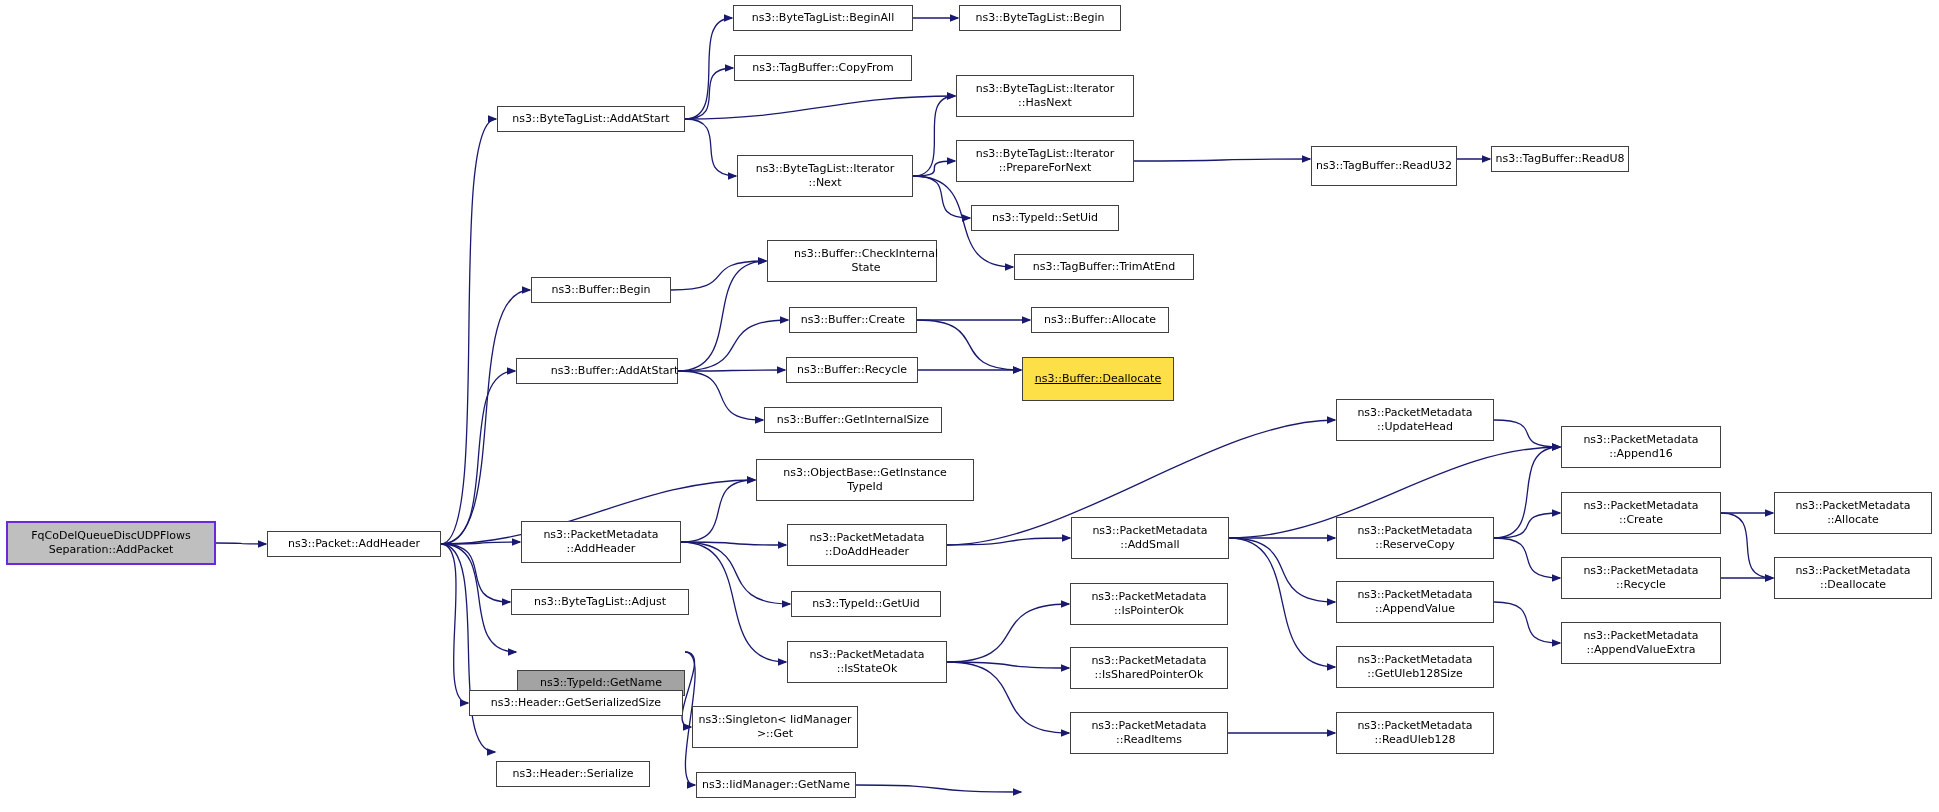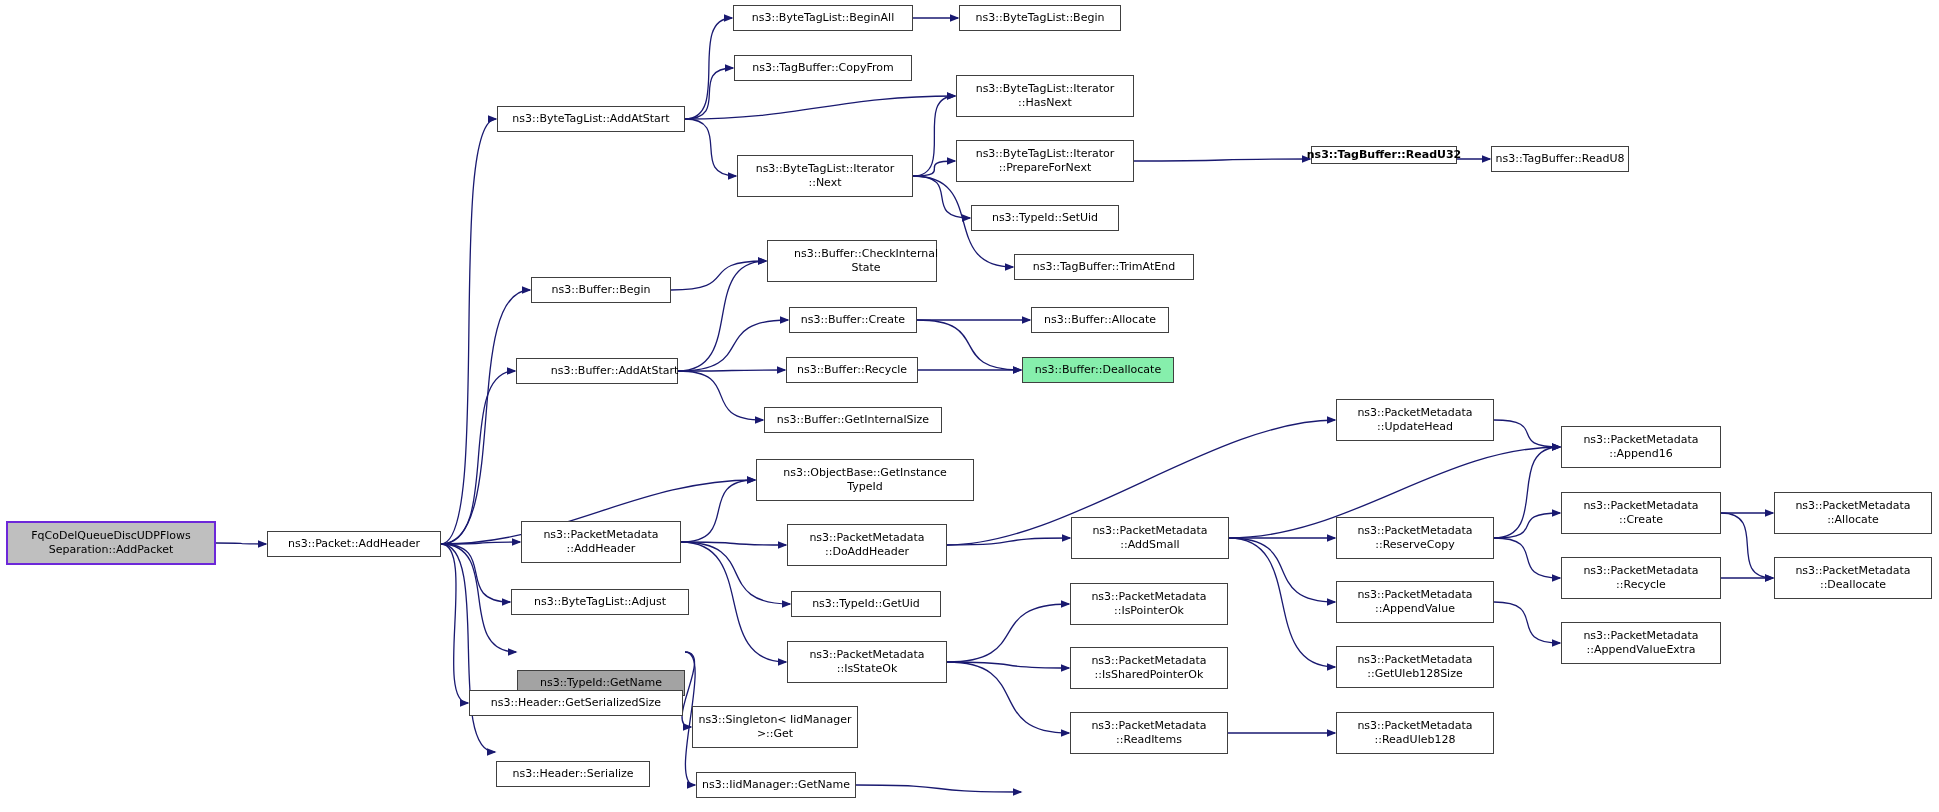--- a/index.html
+++ b/index.html
@@ -147,31 +147,31 @@
 &gt;::Get</div>
       <div class="node" style="left: 696px; top: 772px; width: 160px; height: 26px; background: rgb(255, 255, 255); border-color: rgb(64, 64, 64);">ns3::IidManager::GetName</div>
       <div class="node" style="left: 959px; top: 5px; width: 162px; height: 26px; background: rgb(255, 255, 255); border-color: rgb(64, 64, 64);">ns3::ByteTagList::Begin</div>
       <div class="node" style="left: 956px; top: 75px; width: 178px; height: 42px; background: rgb(255, 255, 255); border-color: rgb(64, 64, 64);">ns3::ByteTagList::Iterator
 ::HasNext</div>
       <div class="node" style="left: 956px; top: 140px; width: 178px; height: 42px; background: rgb(255, 255, 255); border-color: rgb(64, 64, 64);">ns3::ByteTagList::Iterator
 ::PrepareForNext</div>
       <div class="node" style="left: 971px; top: 205px; width: 148px; height: 26px; background: rgb(255, 255, 255); border-color: rgb(64, 64, 64);">ns3::TypeId::SetUid</div>
       <div class="node" style="left: 1014px; top: 254px; width: 180px; height: 26px; background: rgb(255, 255, 255); border-color: rgb(64, 64, 64);">ns3::TagBuffer::TrimAtEnd</div>
       <div class="node" style="left: 1031px; top: 307px; width: 138px; height: 26px; background: rgb(255, 255, 255); border-color: rgb(64, 64, 64);">ns3::Buffer::Allocate</div>
-      <div class="node" style="left: 1022px; top: 357px; width: 152px; height: 26px; background: #86efac; border-color: rgb(64, 64, 64);">ns3::Buffer::Deallocate</div>
+      <div class="node" style="left: 1022px; top: 357px; width: 152px; height: 44px; background: #fde047; border-color: rgb(64, 64, 64); text-decoration: underline;">ns3::Buffer::Deallocate</div>
       <div class="node" style="left: 1071px; top: 517px; width: 158px; height: 42px; background: rgb(255, 255, 255); border-color: rgb(64, 64, 64);">ns3::PacketMetadata
 ::AddSmall</div>
       <div class="node" style="left: 1070px; top: 583px; width: 158px; height: 42px; background: rgb(255, 255, 255); border-color: rgb(64, 64, 64);">ns3::PacketMetadata
 ::IsPointerOk</div>
       <div class="node" style="left: 1070px; top: 647px; width: 158px; height: 42px; background: rgb(255, 255, 255); border-color: rgb(64, 64, 64);">ns3::PacketMetadata
 ::IsSharedPointerOk</div>
       <div class="node" style="left: 1070px; top: 712px; width: 158px; height: 42px; background: rgb(255, 255, 255); border-color: rgb(64, 64, 64);">ns3::PacketMetadata
 ::ReadItems</div>
       <div class="node" style="left: 1022px; top: 815px; width: 258px; height: 26px; background: rgb(255, 255, 255); border-color: rgb(64, 64, 64);">ns3::IidManager::LookupInformation</div>
-      <div class="node" style="left: 1311px; top: 146px; width: 146px; height: 18px; background: rgb(255, 255, 255); border-color: rgb(64, 64, 64); font-weight: bold;">ns3::TagBuffer::ReadU32</div>
+      <div class="node" style="left: 1311px; top: 146px; width: 146px; height: 40px; background: rgb(255, 255, 255); border-color: rgb(64, 64, 64);">ns3::TagBuffer::ReadU32</div>
       <div class="node" style="left: 1491px; top: 146px; width: 138px; height: 26px; background: rgb(255, 255, 255); border-color: rgb(64, 64, 64);">ns3::TagBuffer::ReadU8</div>
       <div class="node" style="left: 1336px; top: 399px; width: 158px; height: 42px; background: rgb(255, 255, 255); border-color: rgb(64, 64, 64);">ns3::PacketMetadata
 ::UpdateHead</div>
       <div class="node" style="left: 1336px; top: 517px; width: 158px; height: 42px; background: rgb(255, 255, 255); border-color: rgb(64, 64, 64);">ns3::PacketMetadata
 ::ReserveCopy</div>
       <div class="node" style="left: 1336px; top: 581px; width: 158px; height: 42px; background: rgb(255, 255, 255); border-color: rgb(64, 64, 64);">ns3::PacketMetadata
 ::AppendValue</div>
       <div class="node" style="left: 1336px; top: 646px; width: 158px; height: 42px; background: rgb(255, 255, 255); border-color: rgb(64, 64, 64);">ns3::PacketMetadata
 ::GetUleb128Size</div>
       <div class="node" style="left: 1336px; top: 712px; width: 158px; height: 42px; background: rgb(255, 255, 255); border-color: rgb(64, 64, 64);">ns3::PacketMetadata

